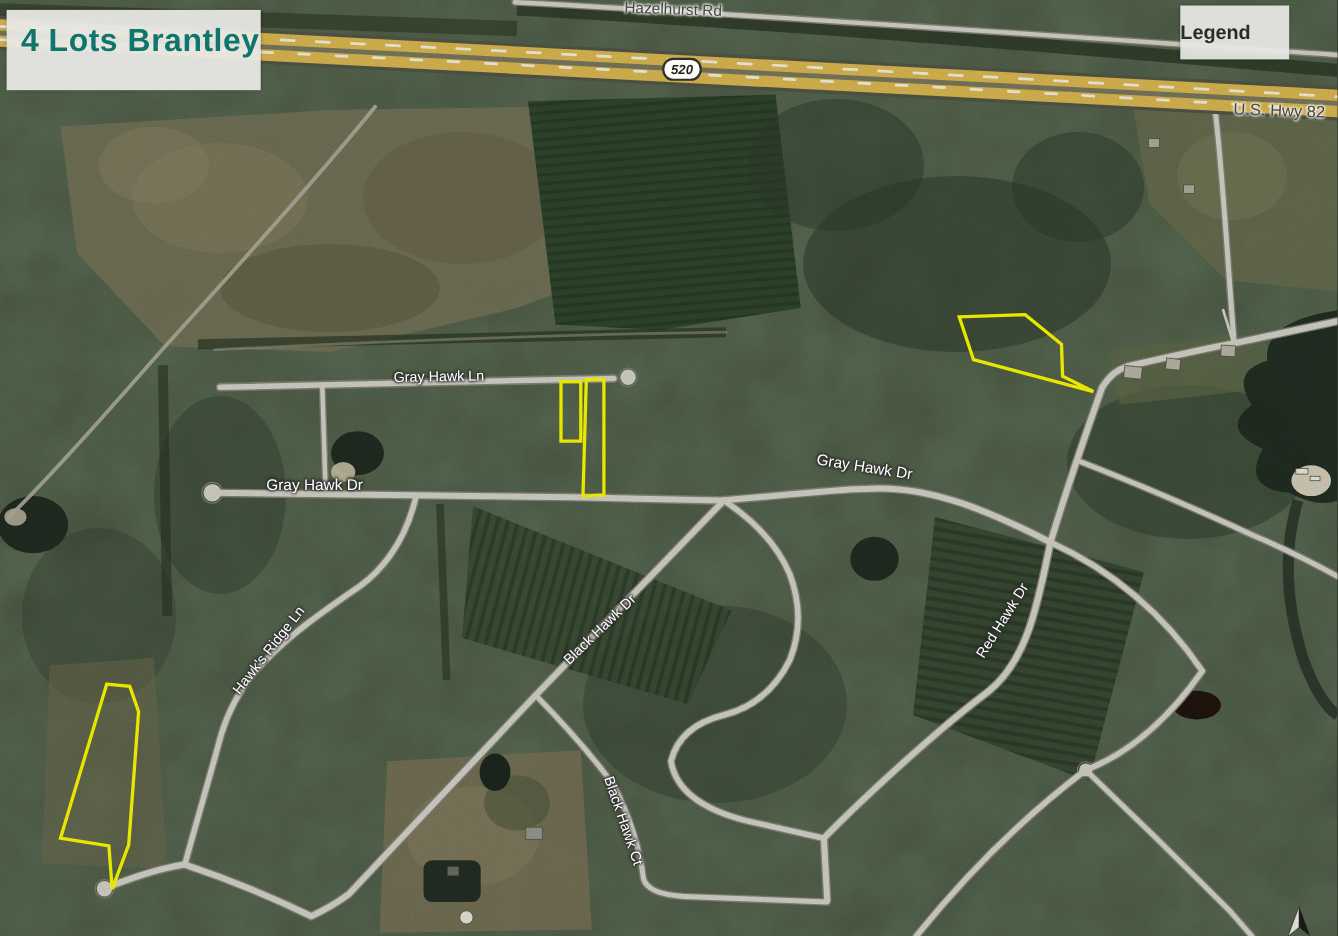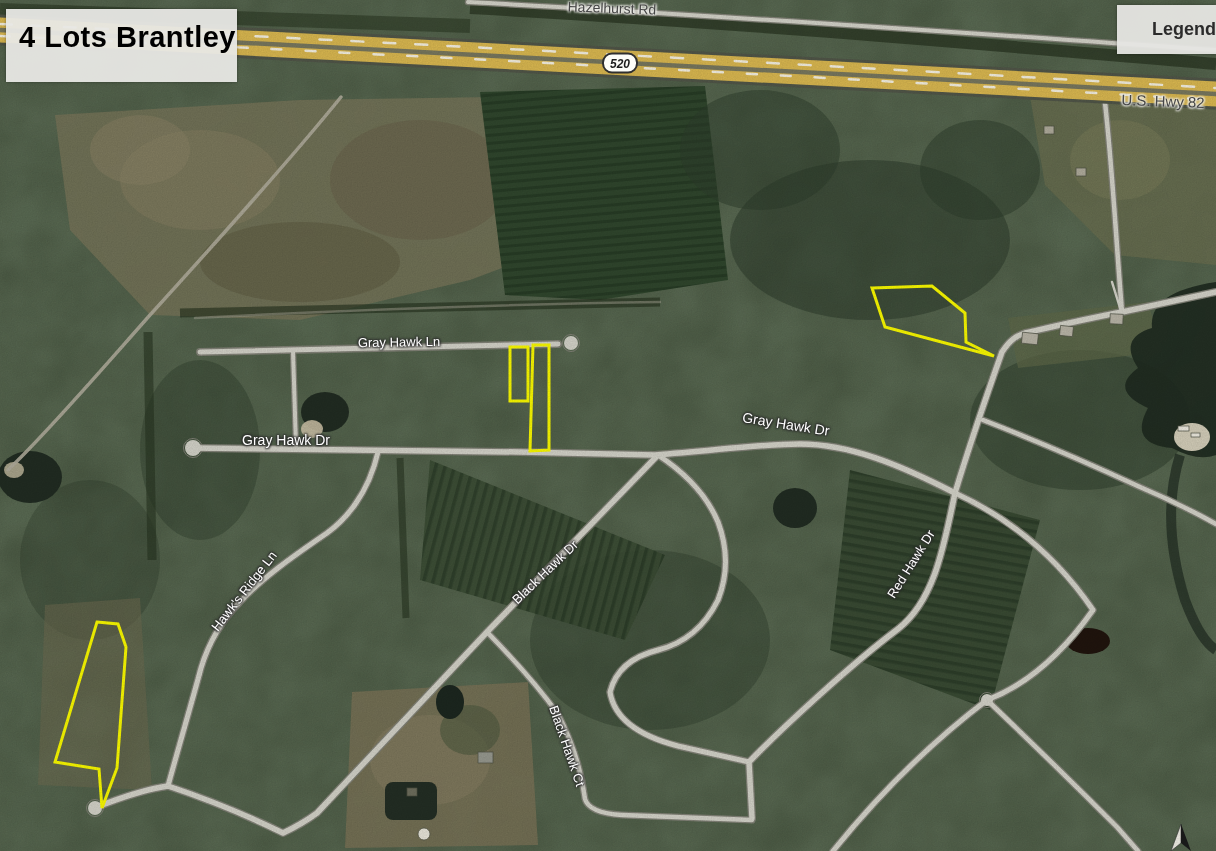--- a/index.html
+++ b/index.html
@@ -22,26 +22,26 @@
     color:#474747;font-size:13px;font-weight:400;
     text-shadow:-1px -1px 2px rgba(240,240,235,.9),1px -1px 2px rgba(240,240,235,.9),
                 -1px 1px 2px rgba(240,240,235,.9),1px 1px 2px rgba(240,240,235,.9);
   }
   .title-box{
     position:absolute;left:6px;top:9px;width:231px;height:73px;
     background:rgba(232,232,229,0.95);box-shadow:0 0 3px rgba(0,0,0,.35);
   }
   .title-box .title-text{
     position:absolute;left:13px;top:12px;
-    font-size:29px;font-weight:bold;color:#000000;letter-spacing:.5px;
+    font-size:29px;font-weight:bold;color:#0f766e;letter-spacing:.5px;
   }
   .legend-box{
-    position:absolute;left:1117px;top:5px;width:99px;height:49px;
+    position:absolute;left:1073px;top:5px;width:99px;height:49px;
     background:rgba(230,230,227,0.95);box-shadow:0 0 3px rgba(0,0,0,.35);
-    display:flex;align-items:center;justify-content:flex-end;
+    display:flex;align-items:center;justify-content:flex-start;
   }
   .legend-box .legend-text{font-size:18px;font-weight:bold;color:#2b2b2b;}
   .shield{
     position:absolute;left:620px;top:63px;transform:translate(-50%,-50%);
     background:#fdfdf8;border:2px solid #2f2f2f;border-radius:10px;
     width:32px;height:17px;display:flex;align-items:center;justify-content:center;
     font-size:12px;font-weight:bold;color:#1e1e1e;font-style:italic;
   }
 </style>
 </head>

